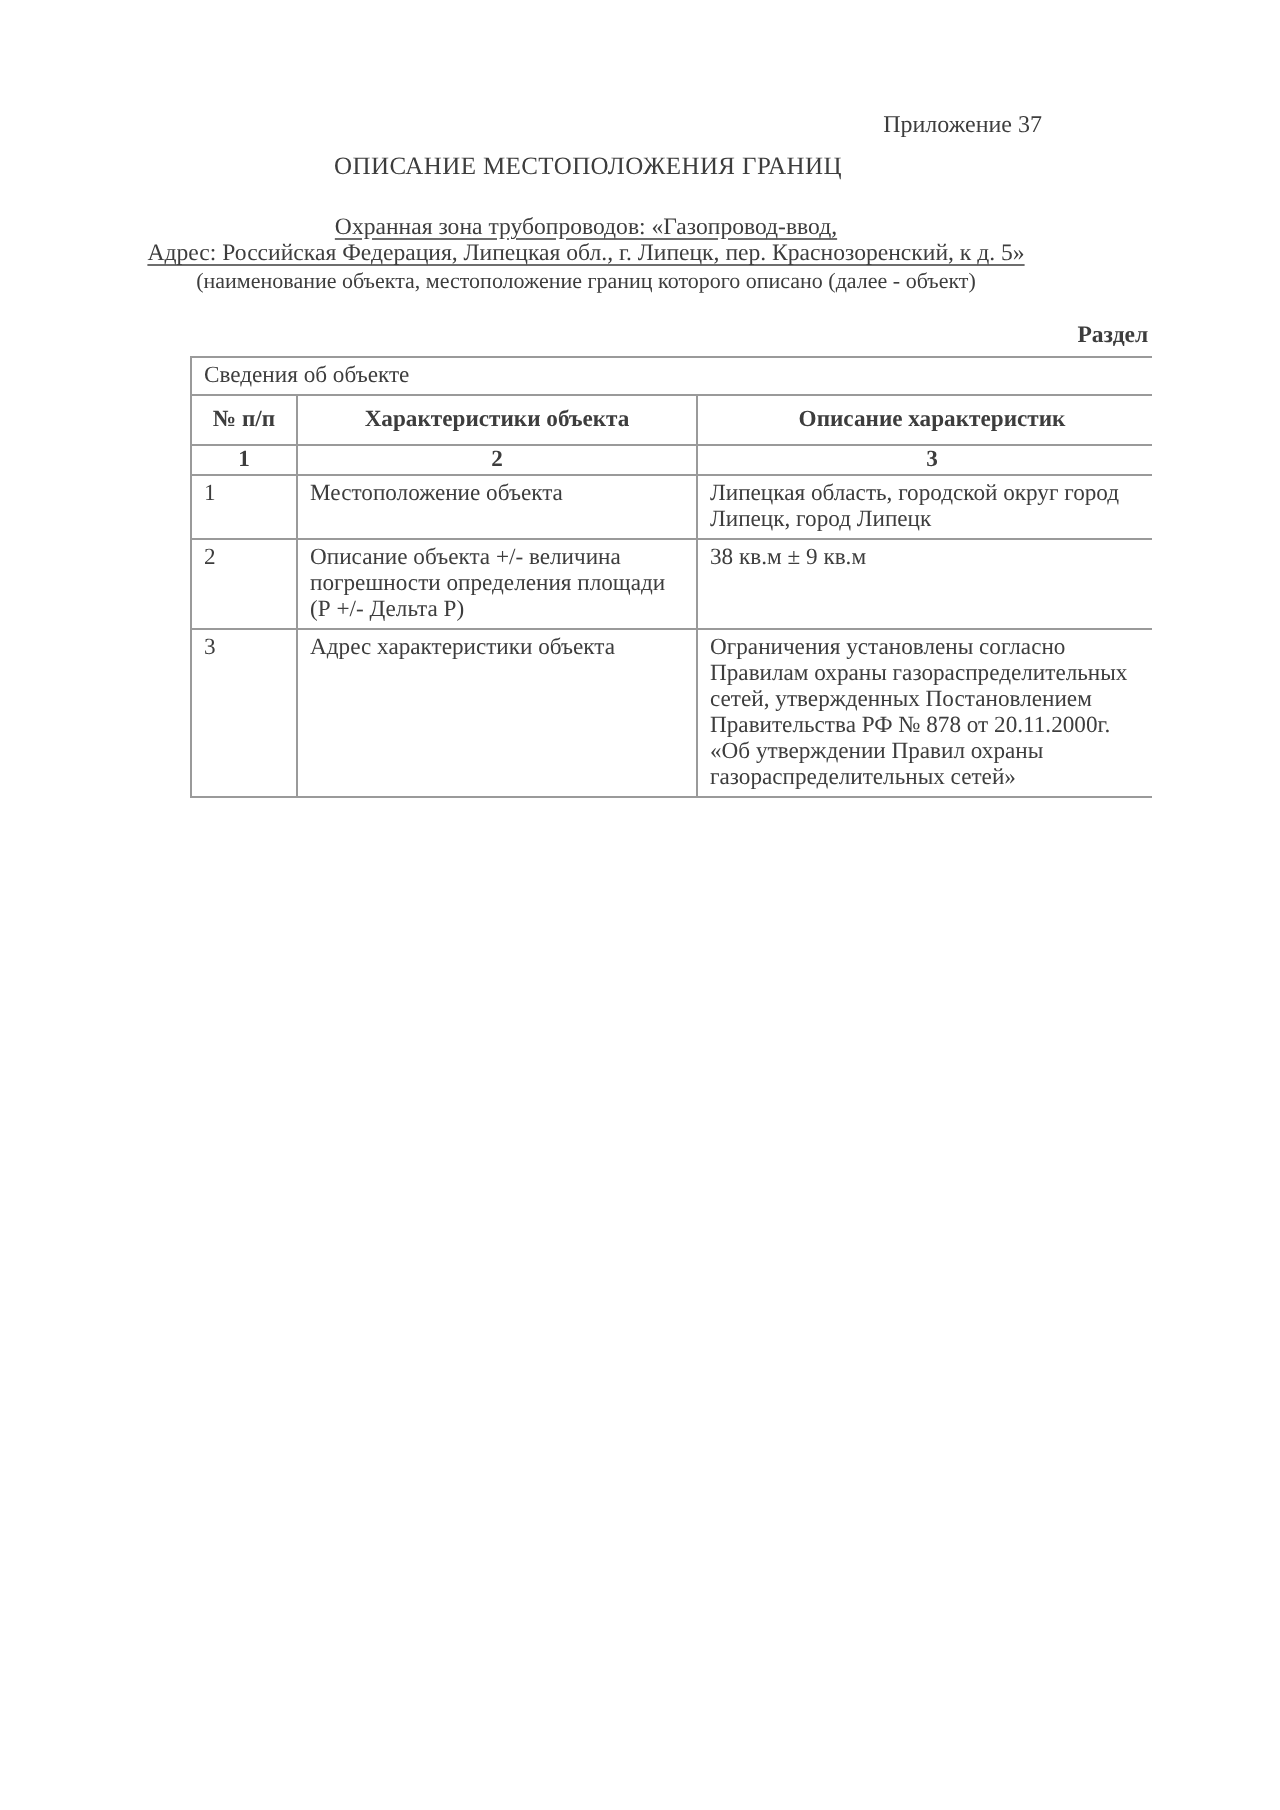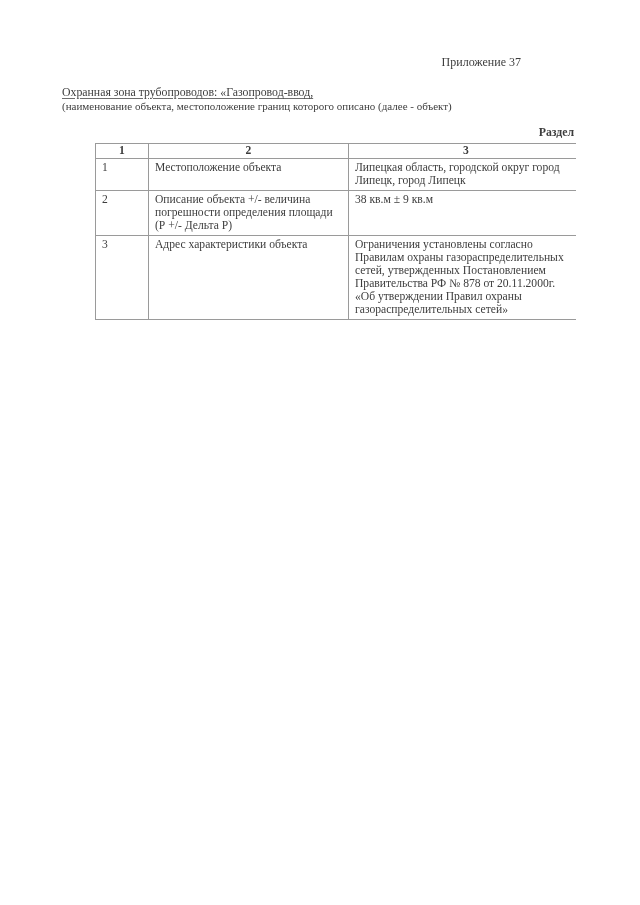--- a/index.html
+++ b/index.html
@@ -31,20 +31,21 @@
     margin-right:55px;
     text-align:center;
     font-size:12.5px;
     line-height:14px;
     letter-spacing:.2px;
   }
   .object-block{
     margin-top:17px;
     margin-left:62px;
     margin-right:52px;
+    text-align:center;
     font-size:11.8px;
     line-height:13.4px;
   }
   .object-line{
     text-decoration:underline;
     text-decoration-color:#6e6e6e;
     text-underline-offset:2px;
   }
   .object-caption{
     font-size:11px;
@@ -99,35 +100,45 @@
     text-align:center;
   }
 </style>
 </head>
 <body>
 
 <div class="page">
 
   <div class="annex">Приложение 37</div>
 
+  <div class="doc-title">ОПИСАНИЕ МЕСТОПОЛОЖЕНИЯ ГРАНИЦ</div>
 
   <div class="object-block">
     <div class="object-line">Охранная зона трубопроводов: «Газопровод-ввод,</div>
+    <div class="object-line">Адрес: Российская Федерация, Липецкая обл., г. Липецк, пер. Краснозоренский, к д. 5»</div>
     <div class="object-caption">(наименование объекта, местоположение границ которого описано (далее - объект)</div>
   </div>
 
   <div class="section-title">Раздел 1</div>
 
   <table class="info">
     <colgroup>
       <col style="width:53px">
       <col style="width:200px">
       <col style="width:235px">
     </colgroup>
     <thead>
+      <tr>
+        <th class="tbl-title" colspan="3">Сведения об объекте</th>
+      </tr>
+      <tr class="col-headers">
+        <th>№ п/п</th>
+        <th>Характеристики объекта</th>
+        <th>Описание характеристик</th>
+      </tr>
       <tr class="col-numbers">
         <td>1</td>
         <td>2</td>
         <td>3</td>
       </tr>
     </thead>
     <tbody>
       <tr class="inner-row">
         <td class="cell-num">1</td>
         <td>Местоположение объекта</td>

